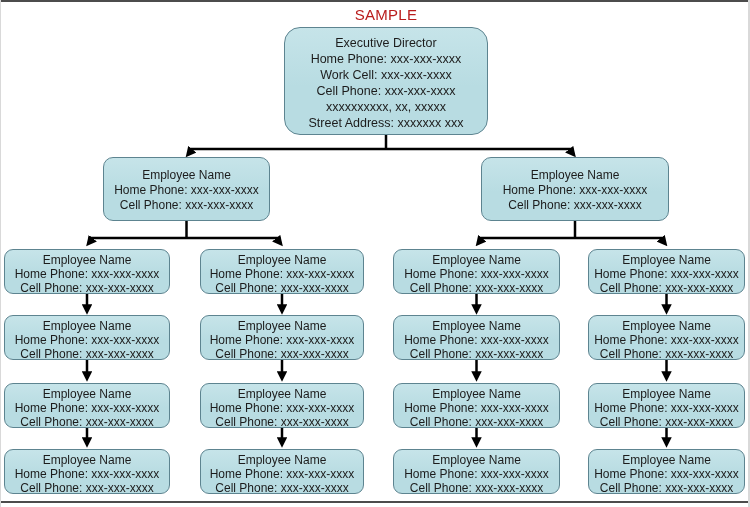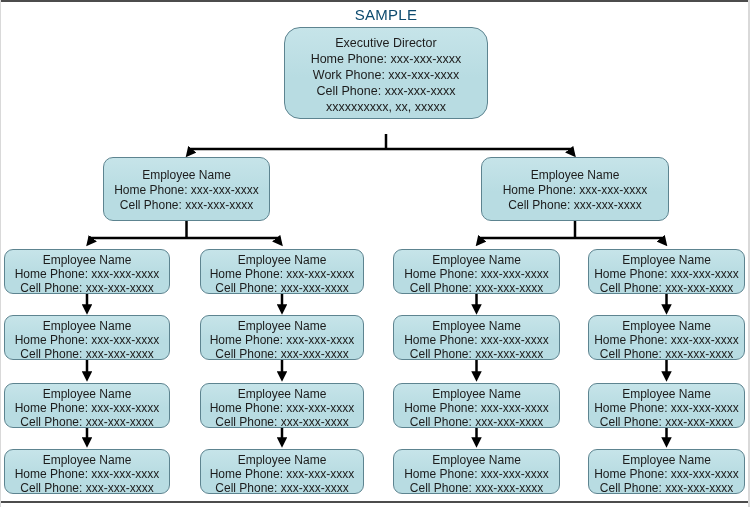--- a/index.html
+++ b/index.html
@@ -22,21 +22,21 @@
   }
   .rule{position:absolute;z-index:3;}
   .rule-top{left:0;top:0;width:750px;height:2px;background:var(--page-rule-dark);}
   .rule-bottom{left:0;top:501px;width:750px;height:2px;background:var(--page-rule-dark);}
   .rule-left{left:0;top:0;width:1px;height:507px;background:var(--page-rule-light);}
   .rule-right{left:748px;top:0;width:2px;height:507px;background:var(--page-rule-light);}
   .chart-title{
     position:absolute;z-index:2;
     left:284px;top:6px;width:204px;
     text-align:center;
-    font-size:15px;color:#0c4a6e;
+    font-size:15px;color:#b91c1c;
     letter-spacing:0.3px;
   }
   .connectors{position:absolute;left:0;top:0;z-index:1;pointer-events:none;}
   .node{
     position:absolute;z-index:2;
     background:linear-gradient(180deg,var(--box-fill-light) 0%,var(--box-fill) 55%);
     border:1.5px solid var(--box-border);
     text-align:center;
     color:var(--text-color);
     overflow:hidden;
@@ -104,24 +104,24 @@
       <line x1="476.5" y1="294" x2="476.5" y2="311" marker-end="url(#ah)"></line>
       <line x1="476.5" y1="360" x2="476.5" y2="378" marker-end="url(#ah)"></line>
       <line x1="476.5" y1="428" x2="476.5" y2="444" marker-end="url(#ah)"></line>
 
       <line x1="666.5" y1="294" x2="666.5" y2="311" marker-end="url(#ah)"></line>
       <line x1="666.5" y1="360" x2="666.5" y2="378" marker-end="url(#ah)"></line>
       <line x1="666.5" y1="428" x2="666.5" y2="444" marker-end="url(#ah)"></line>
     </g>
   </svg>
 
-  <div class="node node-exec" style="left:284px;top:27px;width:204px;height:92px">
+  <div class="node node-exec" style="left:284px;top:27px;width:204px;height:108px">
     <div>Executive Director</div>
     <div>Home Phone: xxx-xxx-xxxx</div>
-    <div>Work Phone: xxx-xxx-xxxx</div>
+    <div>Work Cell: xxx-xxx-xxxx</div>
     <div>Cell Phone: xxx-xxx-xxxx</div>
     <div>xxxxxxxxxx, xx, xxxxx</div>
     <div>Street Address: xxxxxxx xxx</div>
   </div>
 
   <div class="node node-mgr" style="left:103px;top:157px;width:167px;height:64px">
     <div>Employee Name</div>
     <div>Home Phone: xxx-xxx-xxxx</div>
     <div>Cell Phone: xxx-xxx-xxxx</div>
   </div>

